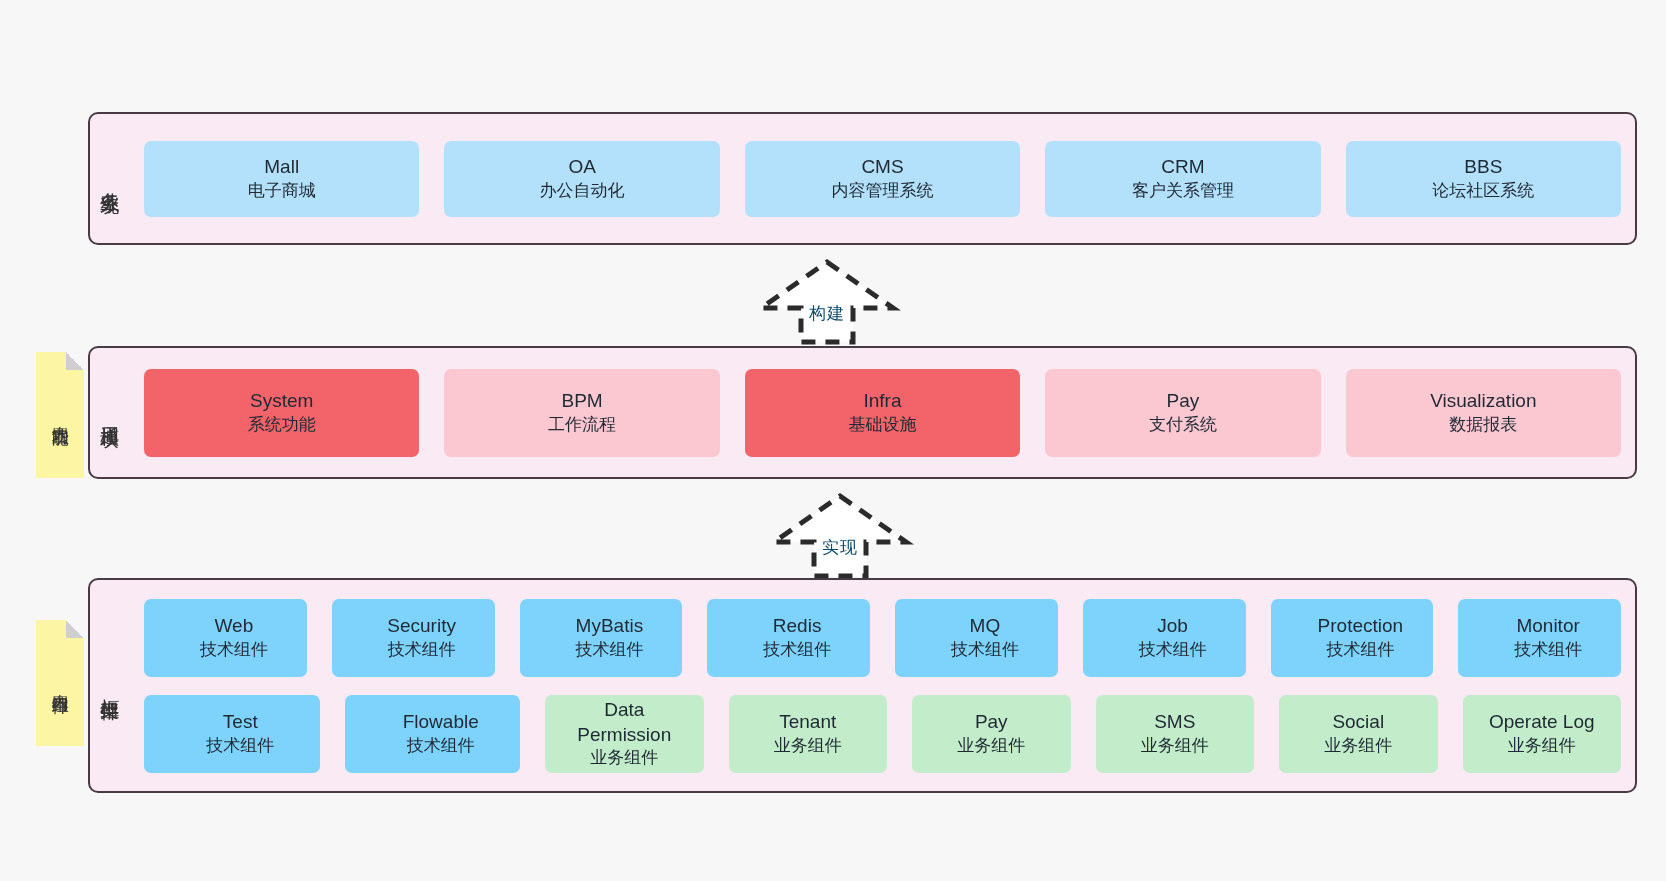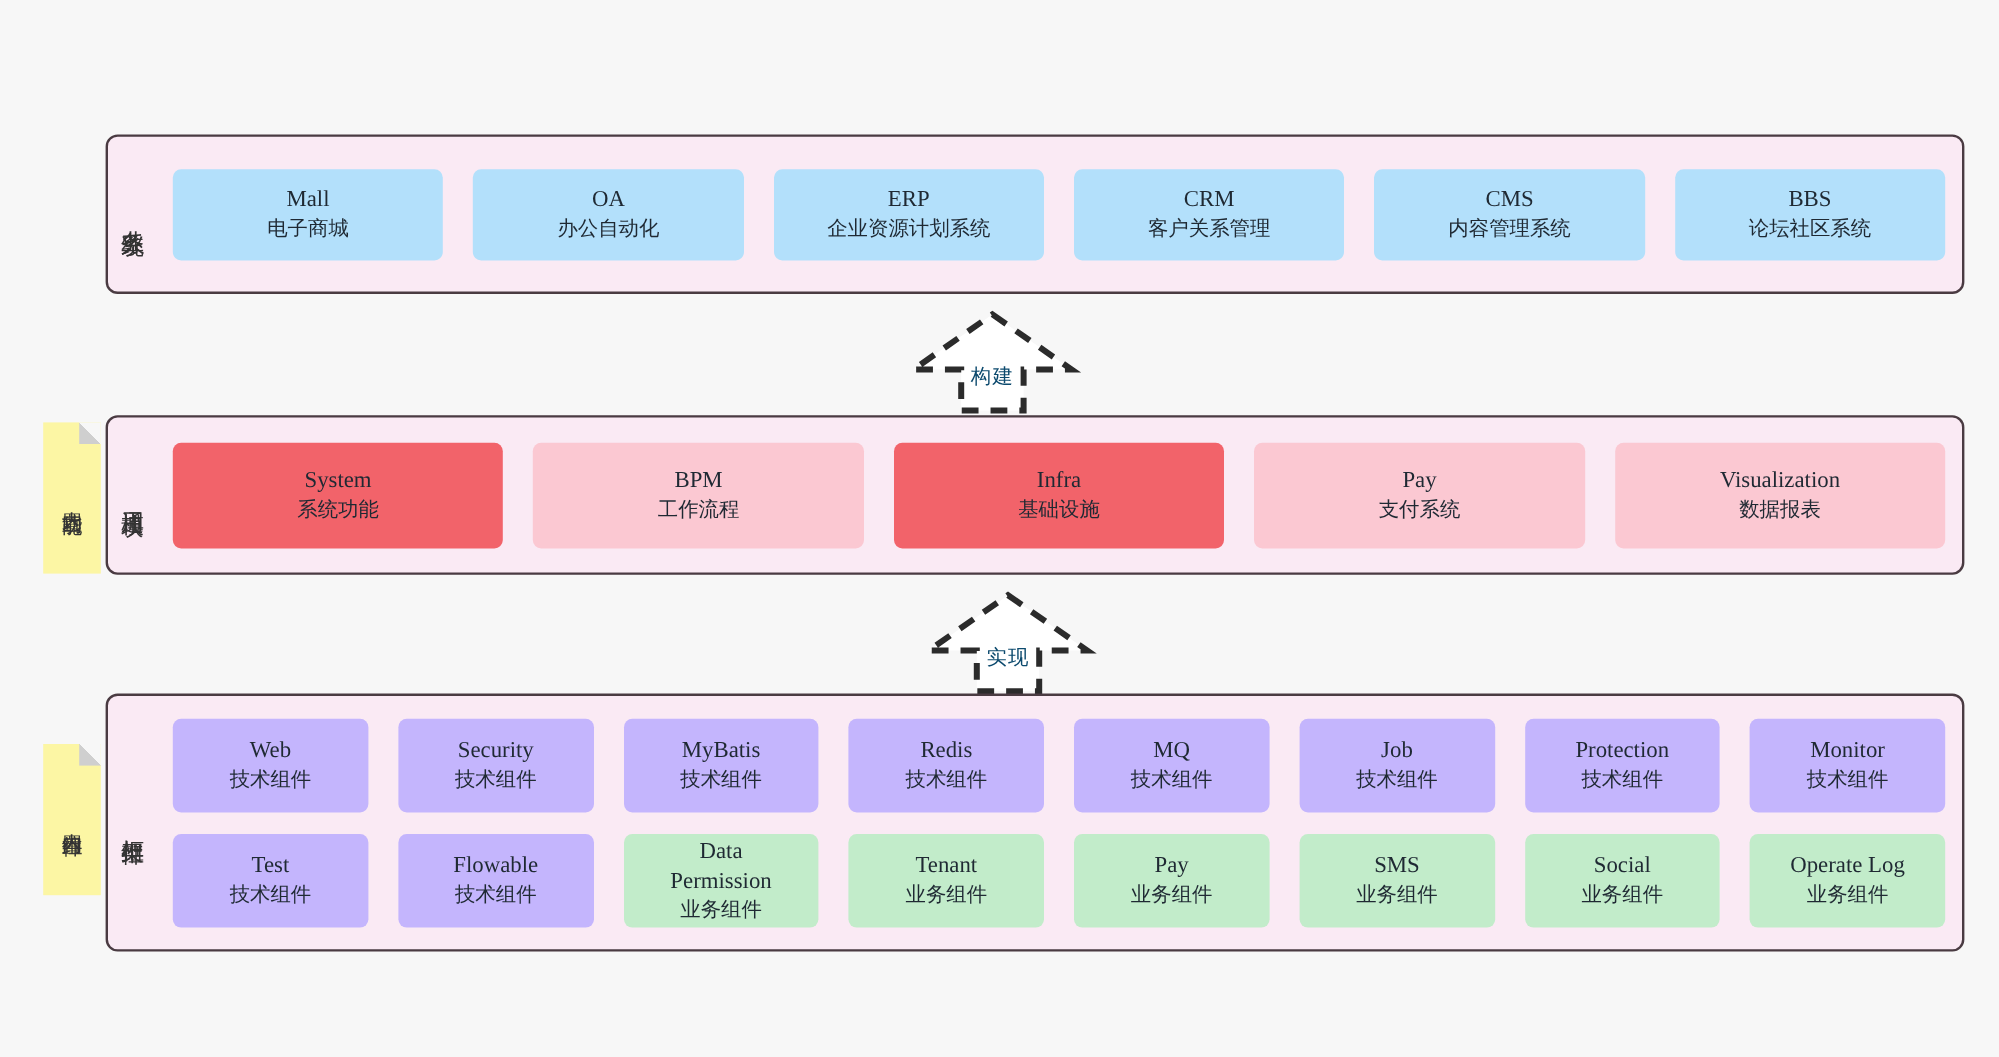--- a/index.html
+++ b/index.html
@@ -8,21 +8,20 @@
     height: 881px;
     background: #f7f7f7;
     font-family: "Liberation Sans", "DejaVu Sans", sans-serif;
     overflow: hidden;
   }
   #stage {
     position: relative;
     width: 1666px;
     height: 881px;
     background: #f7f7f7;
-    font-family: Liberation Serif, serif;
   }
 
   
   .layer {
     position: absolute;
     background: #faeaf4;
     border: 2px solid #4a3b42;
     border-radius: 10px;
     display: flex;
     align-items: stretch;
@@ -73,21 +72,21 @@
   .card .t2 { font-size: 17px; }
   .card .t3 { font-size: 17px; }
 
   .h-business .card { height: 76px; }
   .h-module   .card { height: 88px; }
   .h-comp     .card { height: 78px; }
 
   .c-blue       { background: #b3e0fb; }
   .c-red        { background: #f2636a; }
   .c-pink       { background: #fbc8d2; }
-  .c-green      { background: #c4b5fd; }
+  .c-green      { background: #7dd3fc; padding-left: 23px; }
   .c-lightgreen { background: #c2ecca; }
 
   
   .note {
     position: absolute;
     background: #fcf6a4;
     width: 48px;
     display: flex;
     align-items: center;
     justify-content: center;
@@ -133,30 +132,26 @@
       <div class="row">
         <div class="card c-blue">
           <span class="t1">Mall</span>
           <span class="t2">电子商城</span>
         </div>
         <div class="card c-blue">
           <span class="t1">OA</span>
           <span class="t2">办公自动化</span>
         </div>
         <div class="card c-blue">
-          <span class="t1">ERP</span>
-          <span class="t2">企业资源计划系统</span>
+          <span class="t1">CMS</span>
+          <span class="t2">内容管理系统</span>
         </div>
         <div class="card c-blue">
           <span class="t1">CRM</span>
           <span class="t2">客户关系管理</span>
-        </div>
-        <div class="card c-blue">
-          <span class="t1">CMS</span>
-          <span class="t2">内容管理系统</span>
         </div>
         <div class="card c-blue">
           <span class="t1">BBS</span>
           <span class="t2">论坛社区系统</span>
         </div>
       </div>
     </div>
   </div>
 
   <div class="arrow" style="left:757px; top:258px; width:140px; height:86px;">

